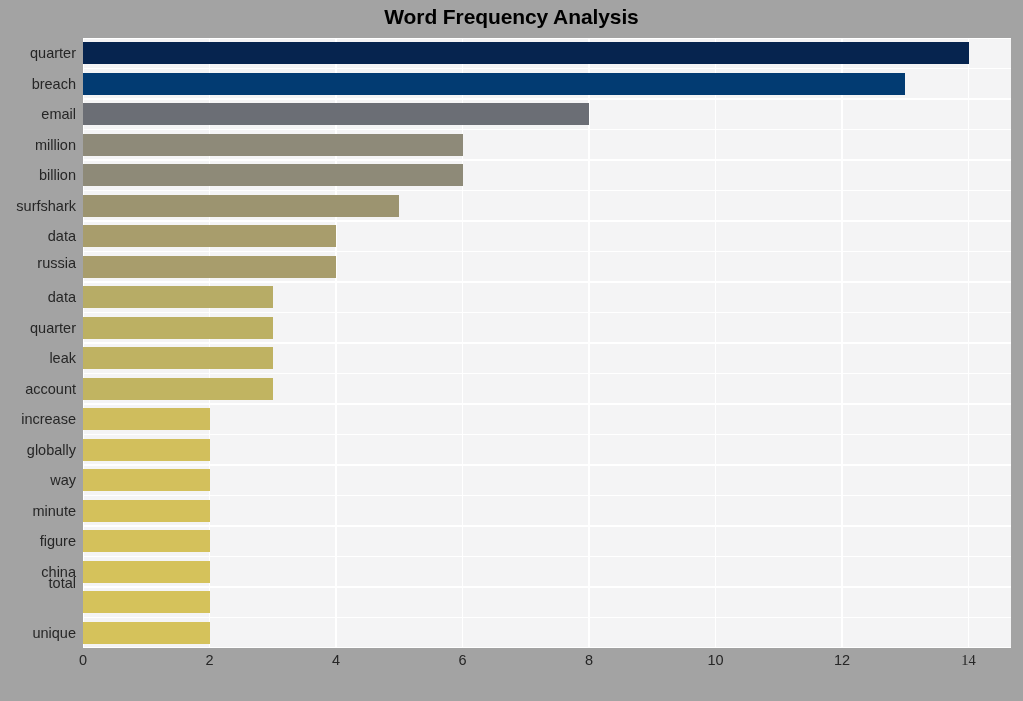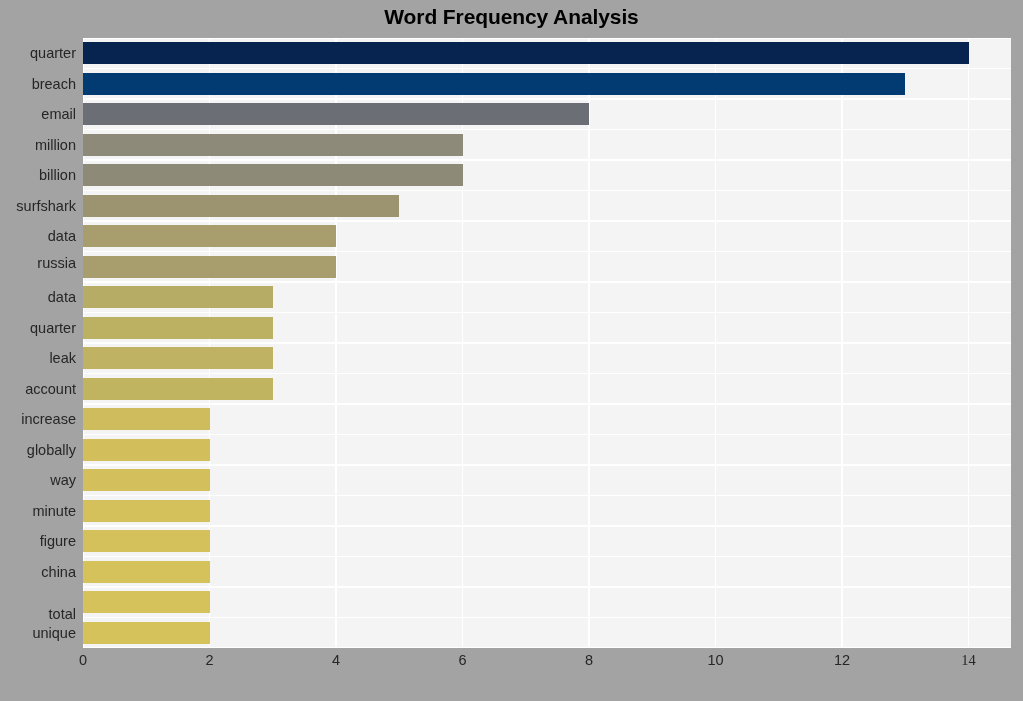--- a/index.html
+++ b/index.html
@@ -180,21 +180,21 @@
       <div class="ylabel" style="top: 252.25px; color: rgb(38, 38, 38); padding-left: 48px;">data</div>
       <div class="ylabel" style="top: 282.75px; color: rgb(38, 38, 38);">quarter</div>
       <div class="ylabel" style="top: 313.25px; color: rgb(38, 38, 38);">leak</div>
       <div class="ylabel" style="top: 343.75px; color: rgb(38, 38, 38);">account</div>
       <div class="ylabel" style="top: 374.25px; color: rgb(38, 38, 38);">increase</div>
       <div class="ylabel" style="top: 404.75px; color: rgb(38, 38, 38);">globally</div>
       <div class="ylabel" style="top: 435.25px; color: rgb(38, 38, 38);">way</div>
       <div class="ylabel" style="top: 465.75px; color: rgb(38, 38, 38);">minute</div>
       <div class="ylabel" style="top: 496.25px; color: rgb(38, 38, 38);">figure</div>
       <div class="ylabel" style="top: 526.75px; color: rgb(38, 38, 38);">china</div>
-      <div class="ylabel" style="top: 569px; color: rgb(38, 38, 38);">total</div>
+      <div class="ylabel" style="top: 538px; color: rgb(38, 38, 38);">total</div>
       <div class="ylabel" style="top: 587.75px; color: rgb(38, 38, 38);">unique</div>
     </div>
   <div id="x-labels">
       <div class="xlabel" style="left: 83px; color: rgb(38, 38, 38);">0</div>
       <div class="xlabel" style="left: 209.517px; color: rgb(38, 38, 38);">2</div>
       <div class="xlabel" style="left: 336.033px; color: rgb(38, 38, 38);">4</div>
       <div class="xlabel" style="left: 462.55px; color: rgb(38, 38, 38);">6</div>
       <div class="xlabel" style="left: 589.067px; color: rgb(38, 38, 38);">8</div>
       <div class="xlabel" style="left: 715.584px; color: rgb(38, 38, 38);">10</div>
       <div class="xlabel" style="left: 842.1px; color: rgb(38, 38, 38);">12</div>

